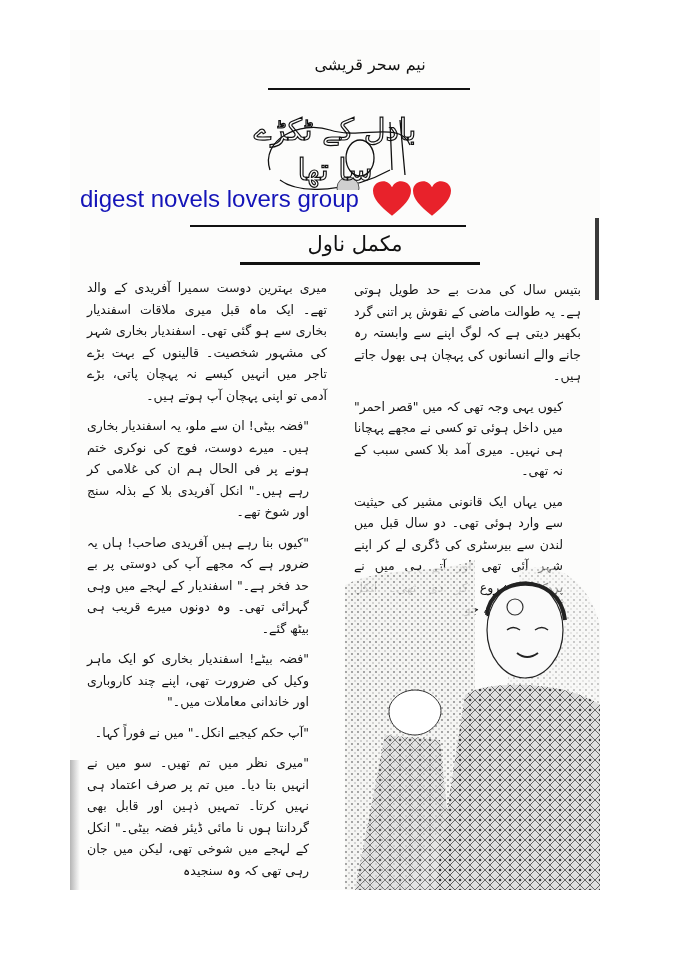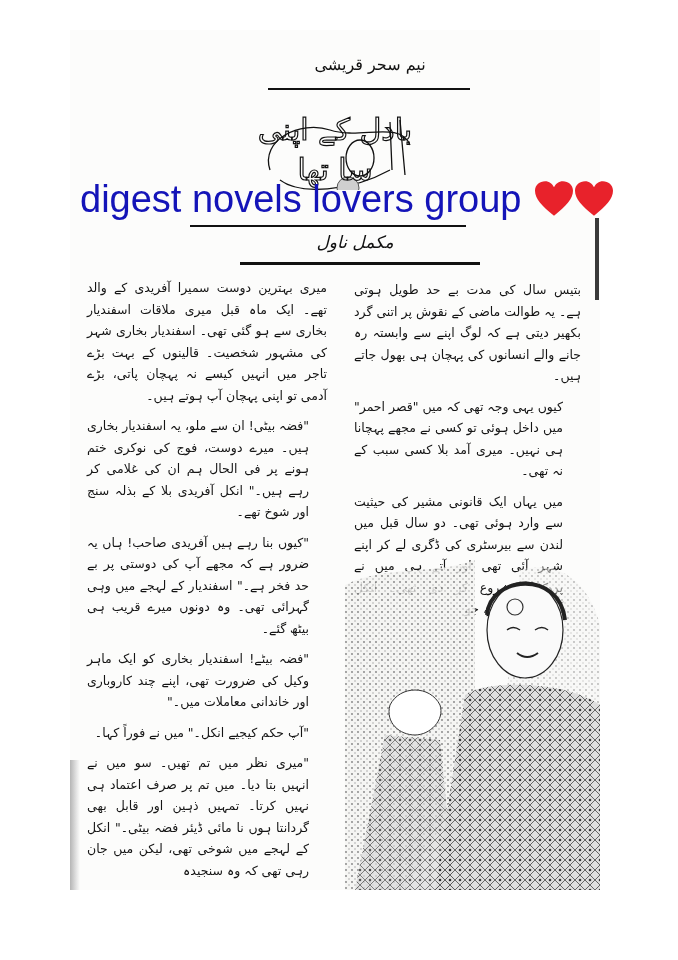--- a/index.html
+++ b/index.html
@@ -35,29 +35,29 @@
     }
     .title-text {
       position: absolute; left: 250px; top: 110px; width: 170px; text-align: center;
       font-family: "DejaVu Serif", serif; font-size: 30px; line-height: 40px; color: transparent;
       -webkit-text-stroke: 1.2px #111; direction: rtl;
     }
     .watermark {
       position: absolute; left: 80px; top: 176px; height: 46px; display: flex; align-items: center;
     }
     .watermark-text {
-      font-family: "Liberation Sans", sans-serif; font-size: 38px; color: #1414b8; letter-spacing: 0px;
+      font-family: "Liberation Sans", sans-serif; font-size: 24px; color: #1414b8; letter-spacing: 0px;
       white-space: nowrap;
     }
     .hearts { display: flex; margin-left: 14px; gap: 2px; }
     .heart { width: 38px; height: 36px; }
 
     .subtitle {
       position: absolute; left: 300px; top: 232px; width: 110px; text-align: center;
-      font-family: "DejaVu Serif", serif; font-size: 17px; color: #111; direction: rtl; font-style: italic;
+      font-family: "DejaVu Serif", serif; font-size: 21px; color: #111; direction: rtl;
     }
 
     .col {
       position: absolute; direction: rtl; text-align: justify;
       font-family: "DejaVu Sans", sans-serif; font-size: 12.5px; line-height: 21.5px; color: #151515;
     }
     .col p { margin: 9px; }
     .col .indent { padding-right: 18px; }
     .col-right { left: 345px; top: 270px; width: 245px; }
     .col-left { left: 78px; top: 268px; width: 258px; }
@@ -84,21 +84,21 @@
 
   <div class="title-art">
     <svg width="190" height="90" viewBox="0 0 190 90">
       <path d="M30 70 C 20 40, 60 20, 90 30 S 160 20, 170 45" fill="none" stroke="#111" stroke-width="1.3"></path>
       <path d="M40 80 C 60 95, 110 92, 150 70" fill="none" stroke="#111" stroke-width="1.3"></path>
       <ellipse cx="120" cy="58" rx="14" ry="18" fill="none" stroke="#111" stroke-width="1.3"></ellipse>
       <path d="M160 20 L 165 75 M 150 22 L 152 70" fill="none" stroke="#111" stroke-width="1.3"></path>
       <circle cx="108" cy="88" r="11" fill="#cfcfcf" stroke="#555" stroke-width="1"></circle>
     </svg>
   </div>
-  <div class="title-text">بادل کے اپنی سا تھا</div>
+  <div class="title-text">بادل کے ٹکڑے سا تھا</div>
 
   <div class="watermark">
     <span class="watermark-text">digest novels lovers group</span>
     <span class="hearts">
       <svg class="heart" viewBox="0 0 32 30">
         <path d="M16 29 C 6 21, 0 15, 0 8 C 0 3, 4 0, 8.5 0 C 12 0, 14.5 2, 16 5 C 17.5 2, 20 0, 23.5 0 C 28 0, 32 3, 32 8 C 32 15, 26 21, 16 29 Z" fill="#e8222b"></path>
       </svg>
       <svg class="heart" viewBox="0 0 32 30">
         <path d="M16 29 C 6 21, 0 15, 0 8 C 0 3, 4 0, 8.5 0 C 12 0, 14.5 2, 16 5 C 17.5 2, 20 0, 23.5 0 C 28 0, 32 3, 32 8 C 32 15, 26 21, 16 29 Z" fill="#e8222b"></path>
       </svg>

